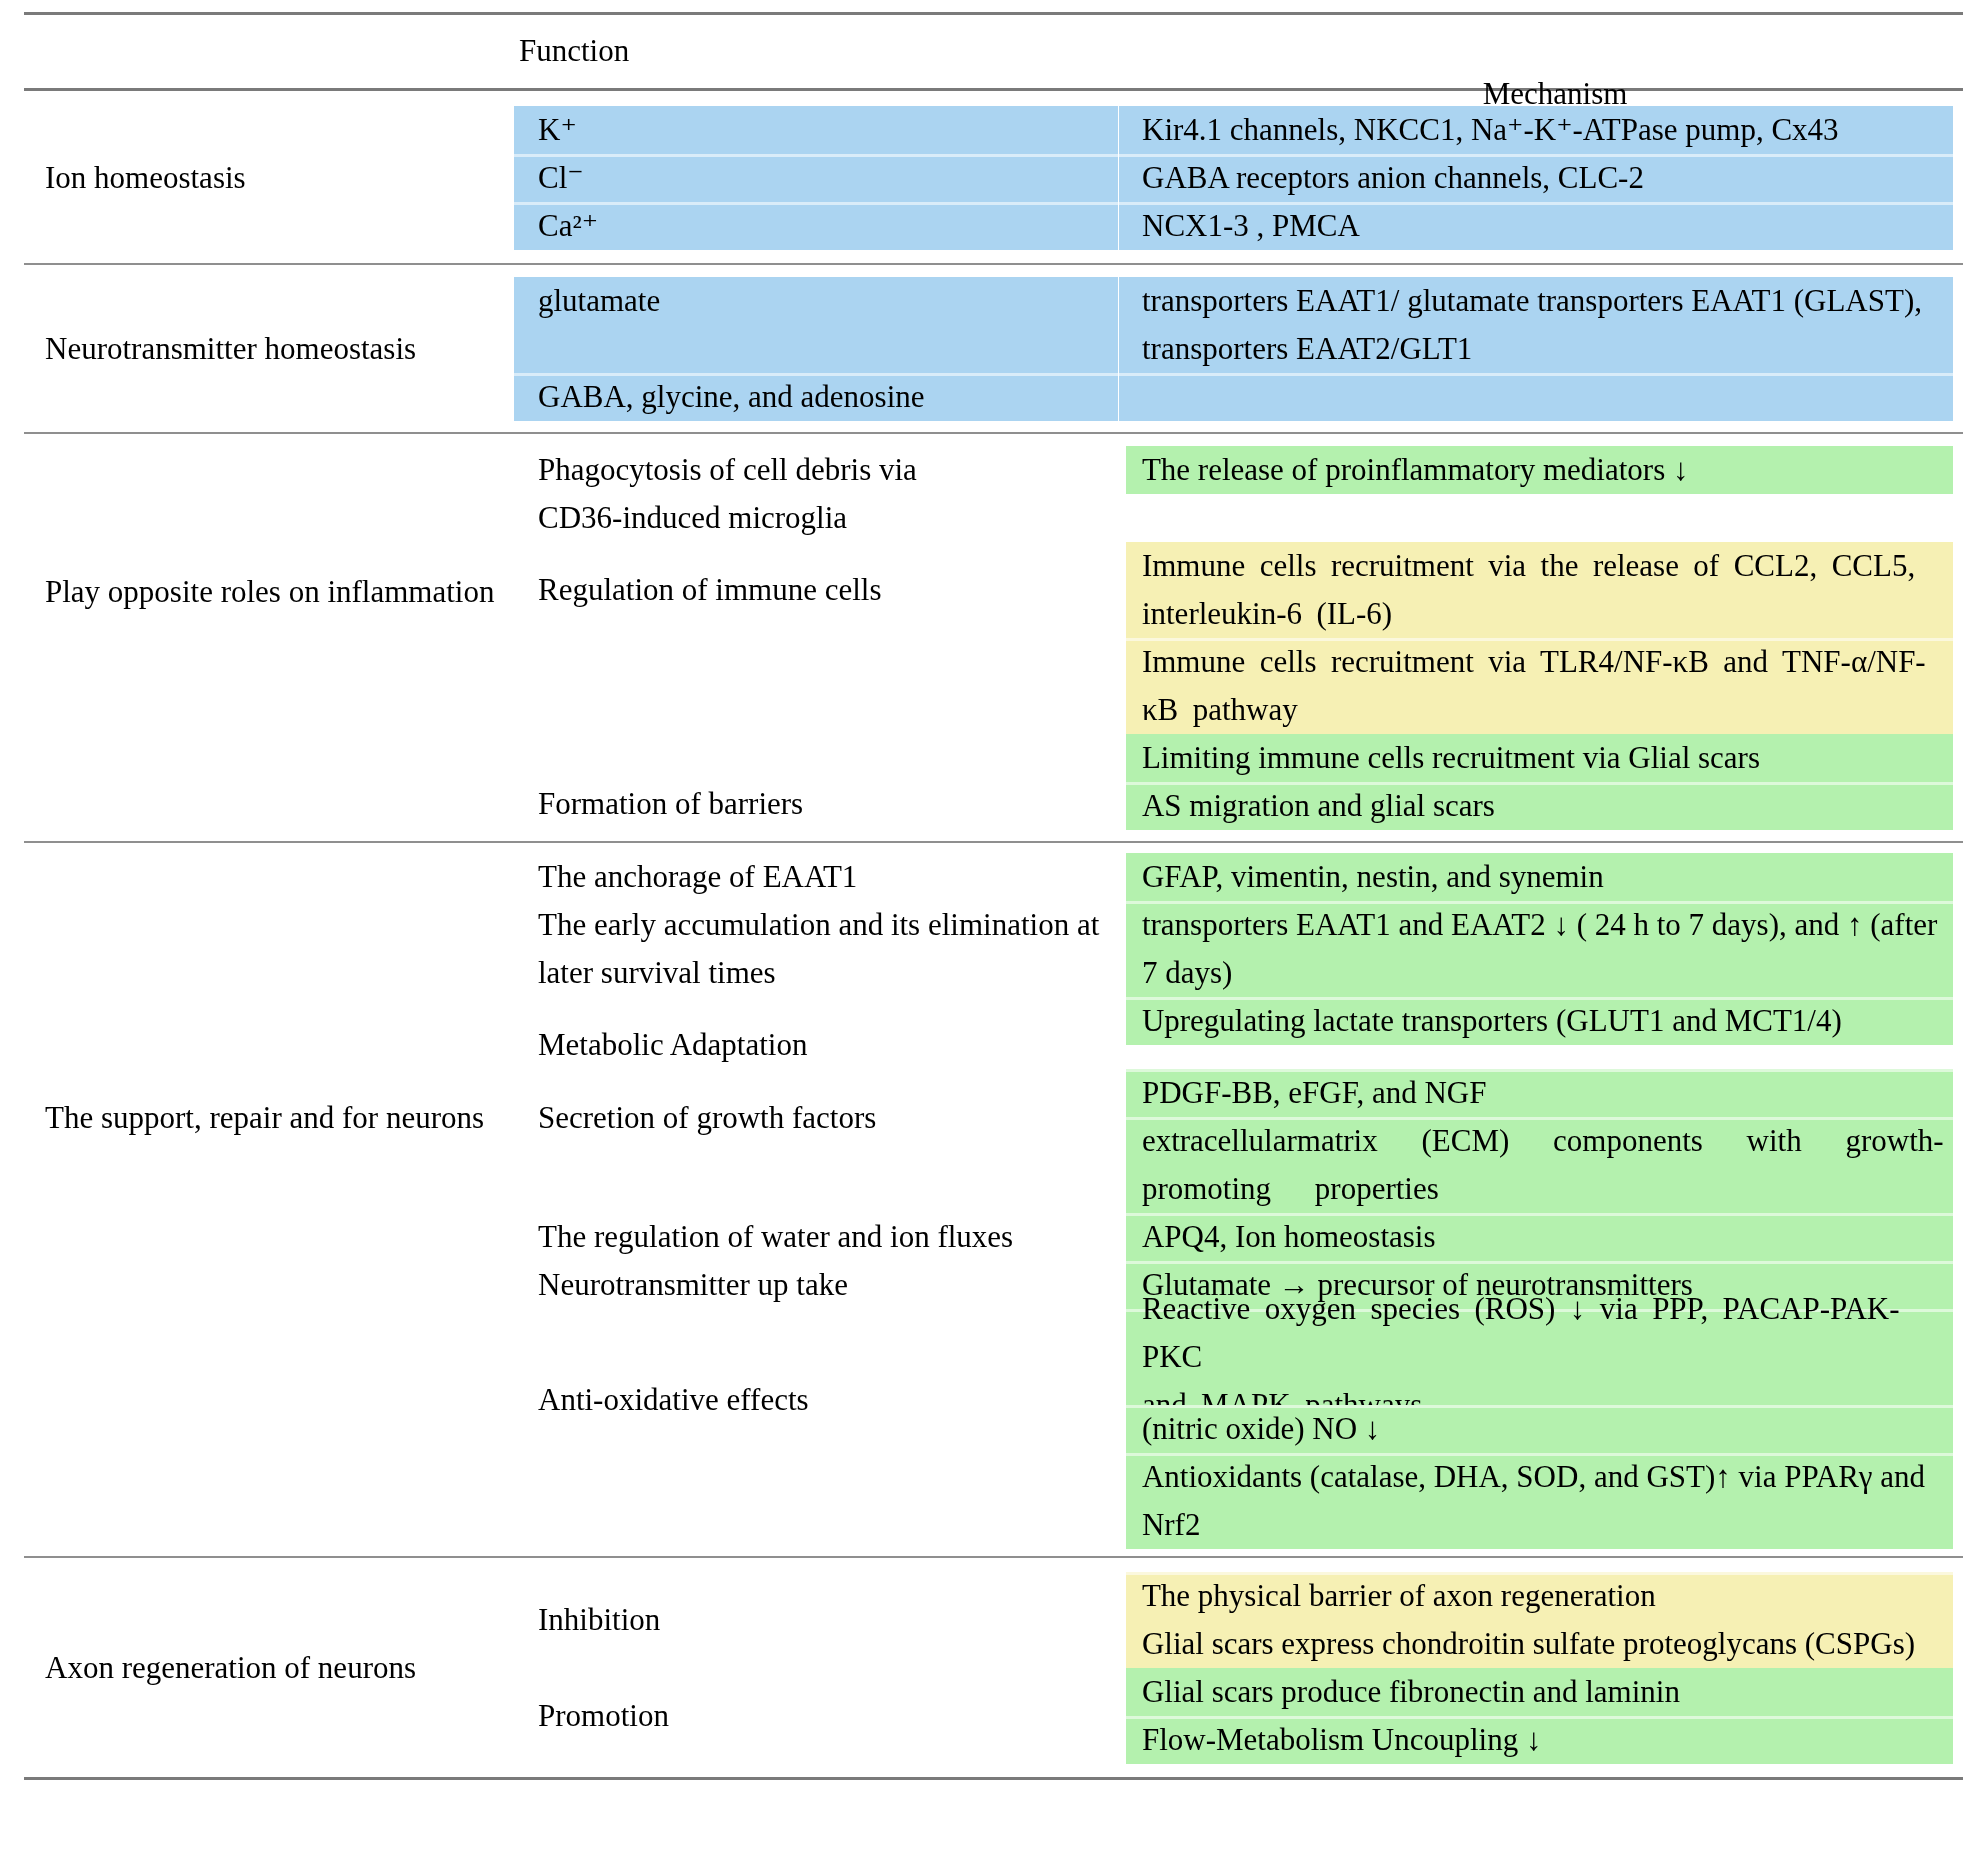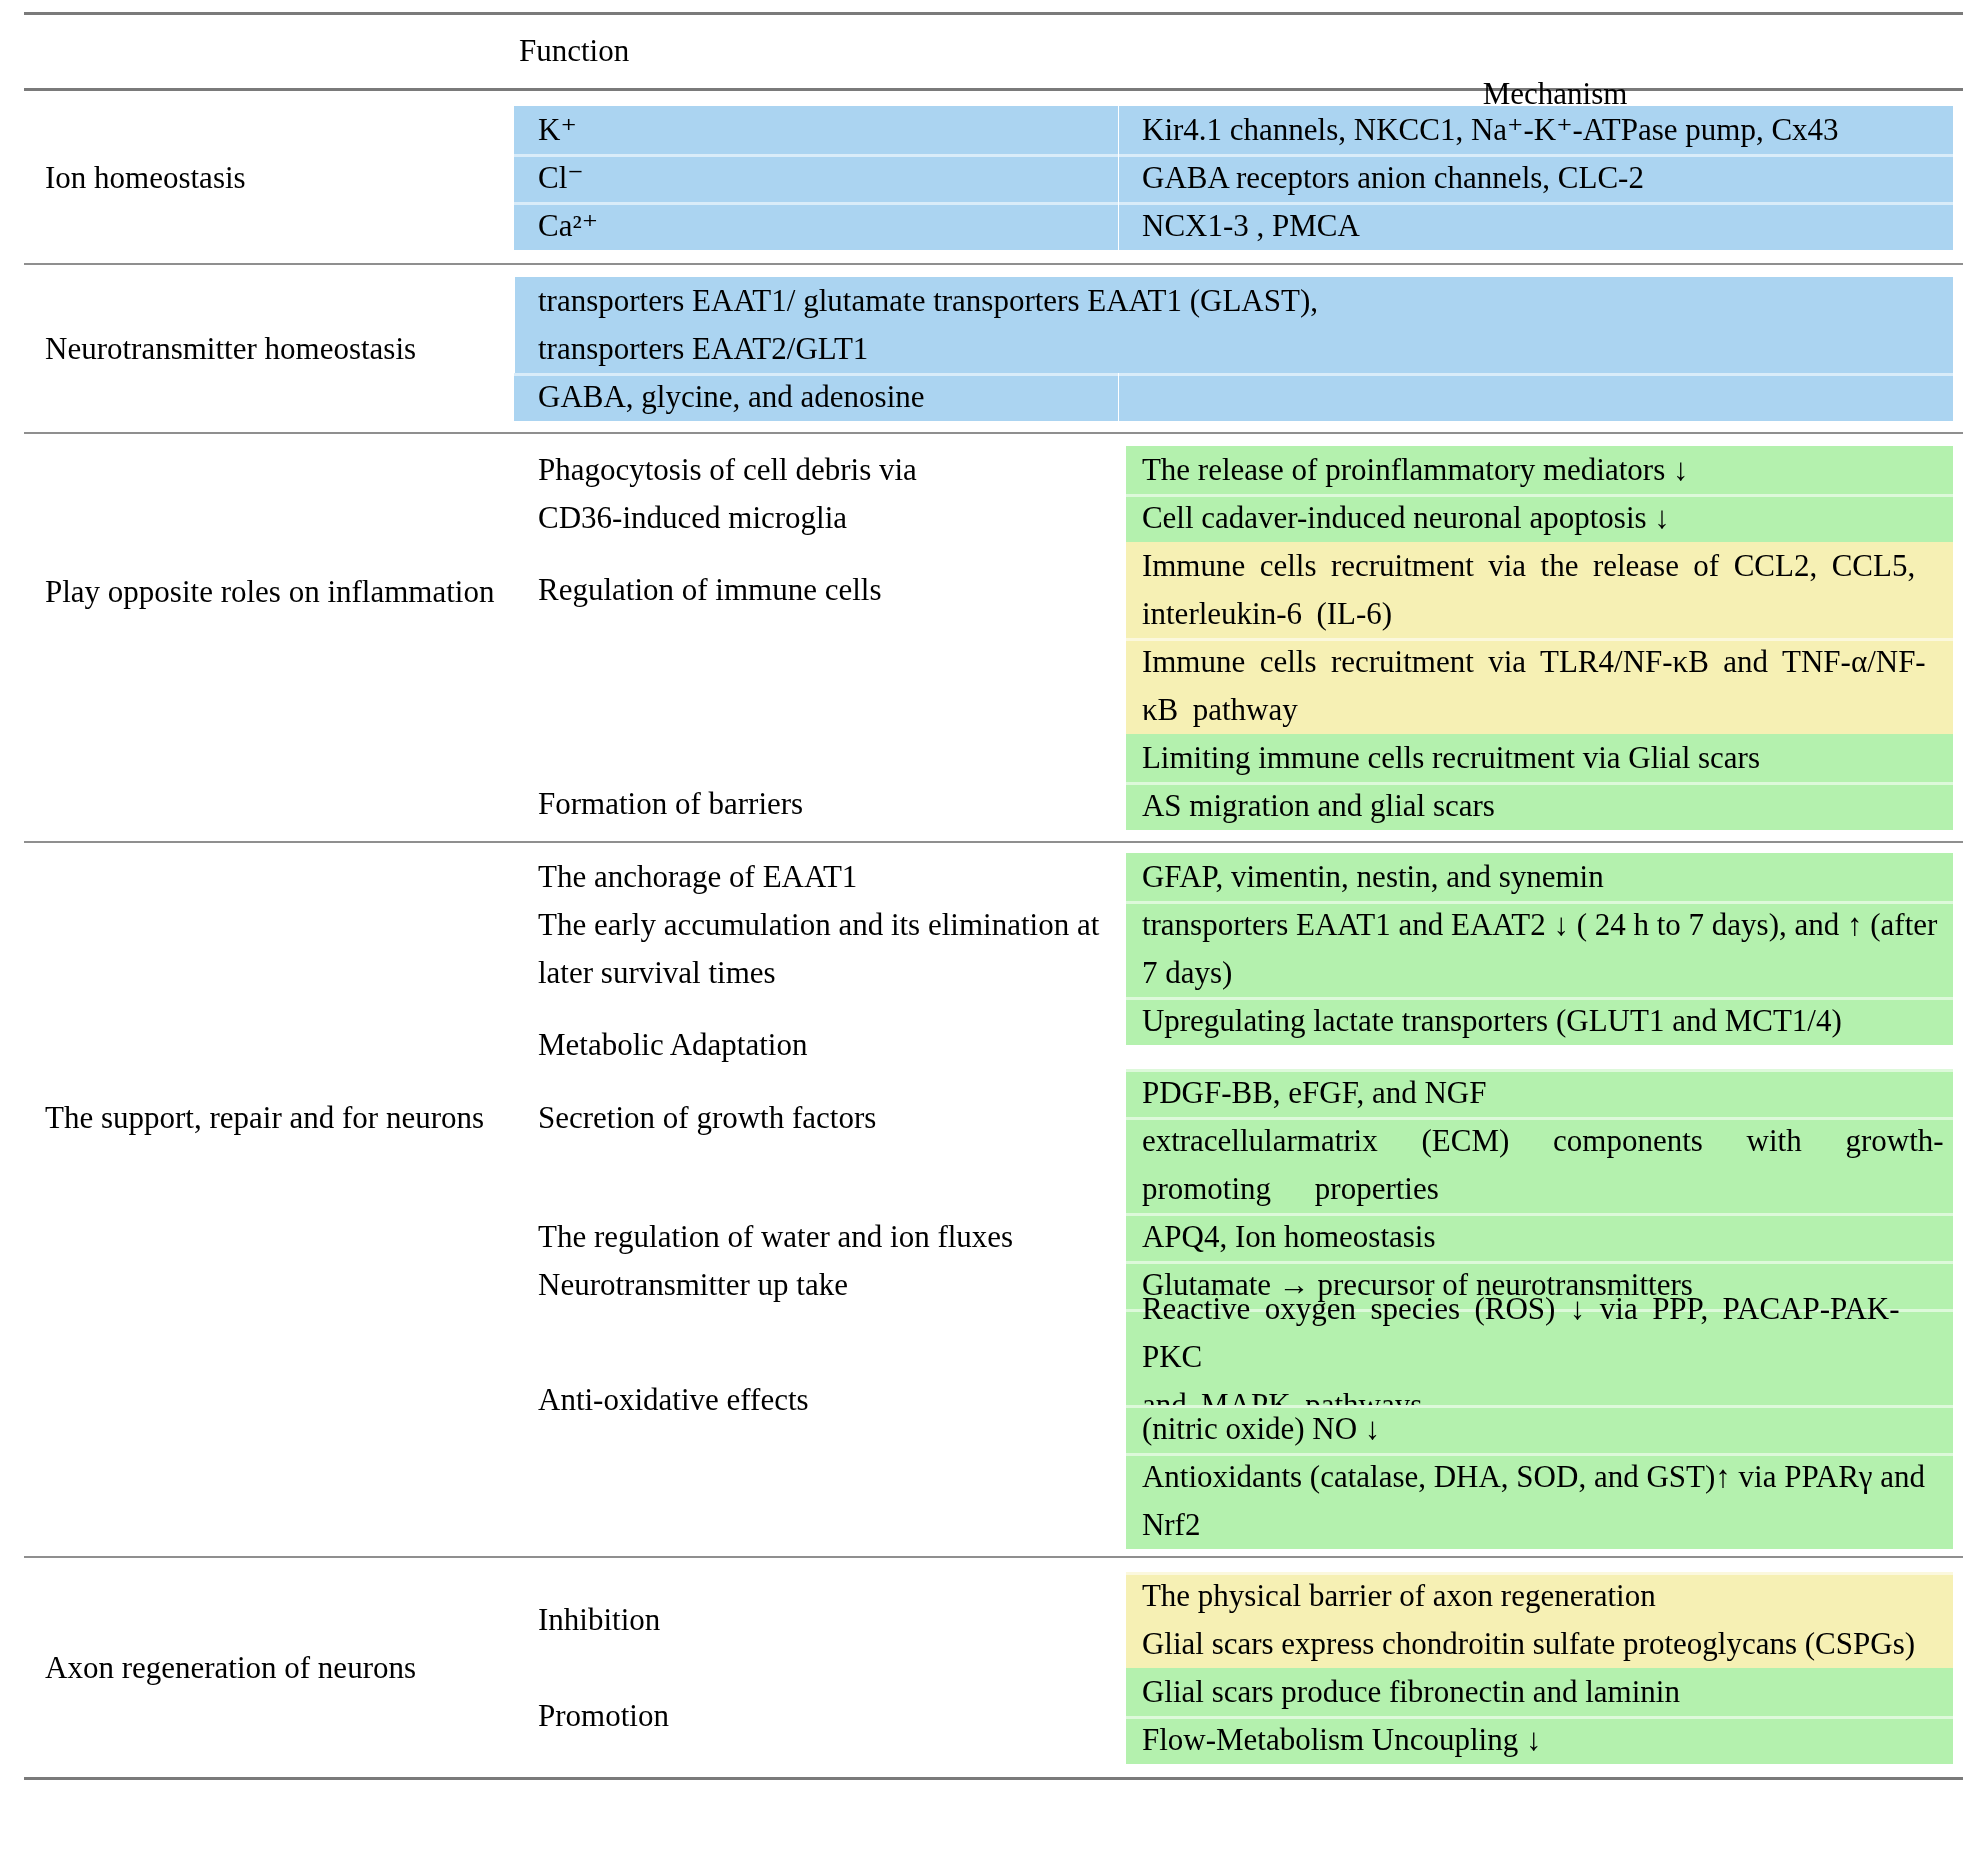--- a/index.html
+++ b/index.html
@@ -89,20 +89,21 @@
       </div>
     </div>
   </div>
 
   <div class="rule mid"></div>
 
   <div class="sec pad-s2">
     <div class="rowlabel">Neurotransmitter homeostasis</div>
     <div class="grid">
       <div class="pair">
+        <div class="fn h2 bg-blue" style="align-items:flex-start;">glutamate</div>
         <div class="mech bluecol">
           <div class="cell pb h2 bg-blue">transporters EAAT1/ glutamate transporters EAAT1 (GLAST),
 transporters EAAT2/GLT1</div>
         </div>
       </div>
       <div class="pair">
         <div class="fn one h1 bg-blue sep">GABA, glycine, and adenosine</div>
         <div class="mech bluecol">
           <div class="cell pb h1 bg-blue sep"></div>
         </div>
@@ -113,21 +114,20 @@
   <div class="rule mid"></div>
 
   <div class="sec pad-s3">
     <div class="rowlabel lab-s3">Play opposite roles on inflammation</div>
     <div class="grid">
       <div class="pair">
         <div class="fn">Phagocytosis of cell debris via
 CD36-induced microglia</div>
         <div class="mech off">
           <div class="cell h1 bg-green">The release of proinflammatory mediators ↓</div>
-          <div class="cell h1 bg-green sep">Cell cadaver-induced neuronal apoptosis ↓</div>
         </div>
       </div>
       <div class="pair">
         <div class="fn one fn-p2s3">Regulation of immune cells</div>
         <div class="mech off">
           <div class="cell h2 bg-yellow just">Immune cells recruitment via the release of CCL2, CCL5,
 interleukin-6 (IL-6)</div>
           <div class="cell h2 bg-yellow just sep">Immune cells recruitment via TLR4/NF-κB and TNF-α/NF-
 κB pathway</div>
         </div>

